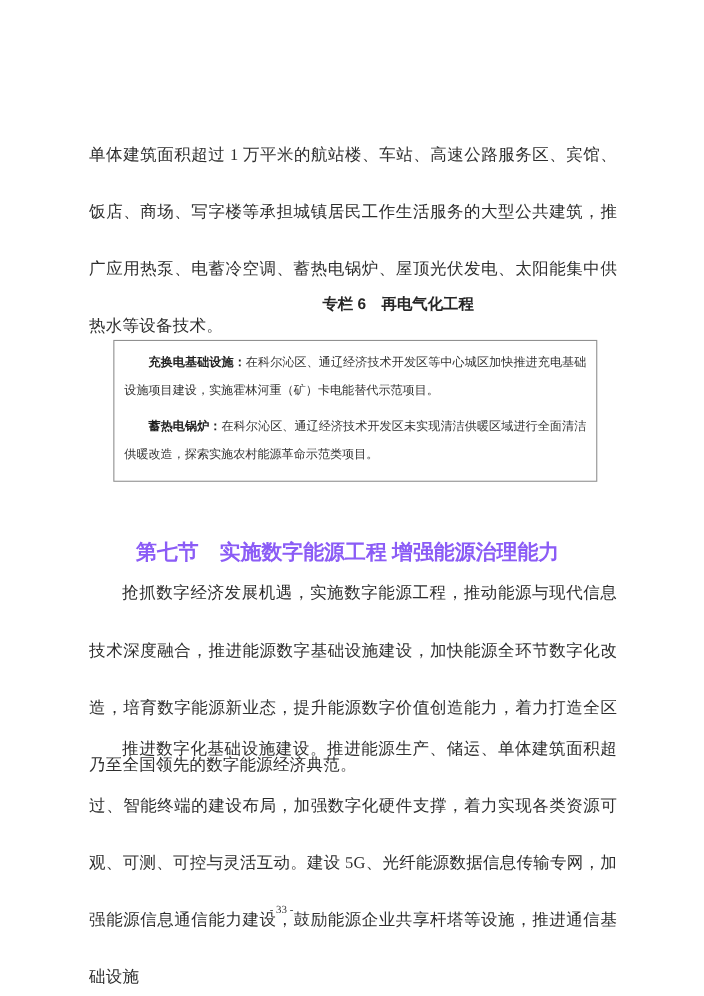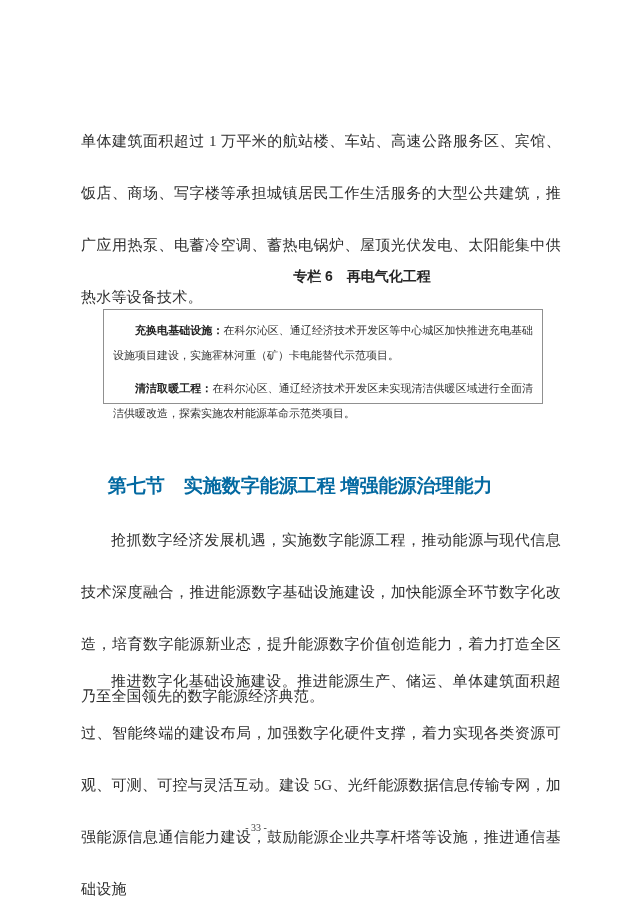--- a/index.html
+++ b/index.html
@@ -41,21 +41,21 @@
     font-weight: 700;
     color: #262626;
     font-family: "Liberation Sans", "DejaVu Sans", sans-serif;
     padding-left: 42px;
   }
   .column-box {
     position: absolute;
     top: 309px;
     left: 103px;
     width: 440px;
-    height: 95px;
+    height: 129px;
     box-sizing: border-box;
     border: 1px solid #909090;
     padding: 8px 9px 0 9px;
     background: #ffffff;
   }
   .box-para {
     margin: 0;
     font-size: 11px;
     line-height: 25px;
     text-align: justify;
@@ -67,25 +67,25 @@
     font-weight: 700;
     color: #222222;
     font-family: "Liberation Sans", "DejaVu Sans", sans-serif;
   }
 
   .section-heading {
     position: absolute;
     top: 473px;
     left: 0;
     width: 600px;
-    margin: 0;
+    margin: 16px;
     text-align: center;
     font-size: 19px;
     font-weight: 700;
-    color: #0369a1;
+    color: #8b5cf6;
   }
 
   .page-number {
     position: absolute;
     top: 822px;
     left: 0;
     width: 512px;
     text-align: center;
     font-size: 10px;
     color: #3a3a3a;
@@ -95,21 +95,21 @@
 <body>
 
 <div class="page">
 
   <p class="body-para para-1">单体建筑面积超过 1 万平米的航站楼、车站、高速公路服务区、宾馆、饭店、商场、写字楼等承担城镇居民工作生活服务的大型公共建筑，推广应用热泵、电蓄冷空调、蓄热电锅炉、屋顶光伏发电、太阳能集中供热水等设备技术。</p>
 
   <h3 class="column-heading">专栏 6　再电气化工程</h3>
 
   <div class="column-box">
     <p class="box-para"><span class="box-label">充换电基础设施：</span><span>在科尔沁区、通辽经济技术开发区等中心城区加快推进充电基础设施项目建设，实施霍林河重（矿）卡电能替代示范项目。</span></p>
-    <p class="box-para second"><span class="box-label">清洁取暖工程：</span><span>在科尔沁区、通辽经济技术开发区未实现清洁供暖区域进行全面清洁供暖改造，探索实施农村能源革命示范类项目。</span></p>
+    <p class="box-para second"><span class="box-label">蓄热电锅炉：</span><span>在科尔沁区、通辽经济技术开发区未实现清洁供暖区域进行全面清洁供暖改造，探索实施农村能源革命示范类项目。</span></p>
   </div>
 
   <h2 class="section-heading">第七节　实施数字能源工程 增强能源治理能力</h2>
 
   <p class="body-para para-2">抢抓数字经济发展机遇，实施数字能源工程，推动能源与现代信息技术深度融合，推进能源数字基础设施建设，加快能源全环节数字化改造，培育数字能源新业态，提升能源数字价值创造能力，着力打造全区乃至全国领先的数字能源经济典范。</p>
 
   <p class="body-para para-3">推进数字化基础设施建设。推进能源生产、储运、单体建筑面积超过、智能终端的建设布局，加强数字化硬件支撑，着力实现各类资源可观、可测、可控与灵活互动。建设 5G、光纤能源数据信息传输专网，加强能源信息通信能力建设，鼓励能源企业共享杆塔等设施，推进通信基础设施</p>
 
   <div class="page-number">- 33 -</div>
 

